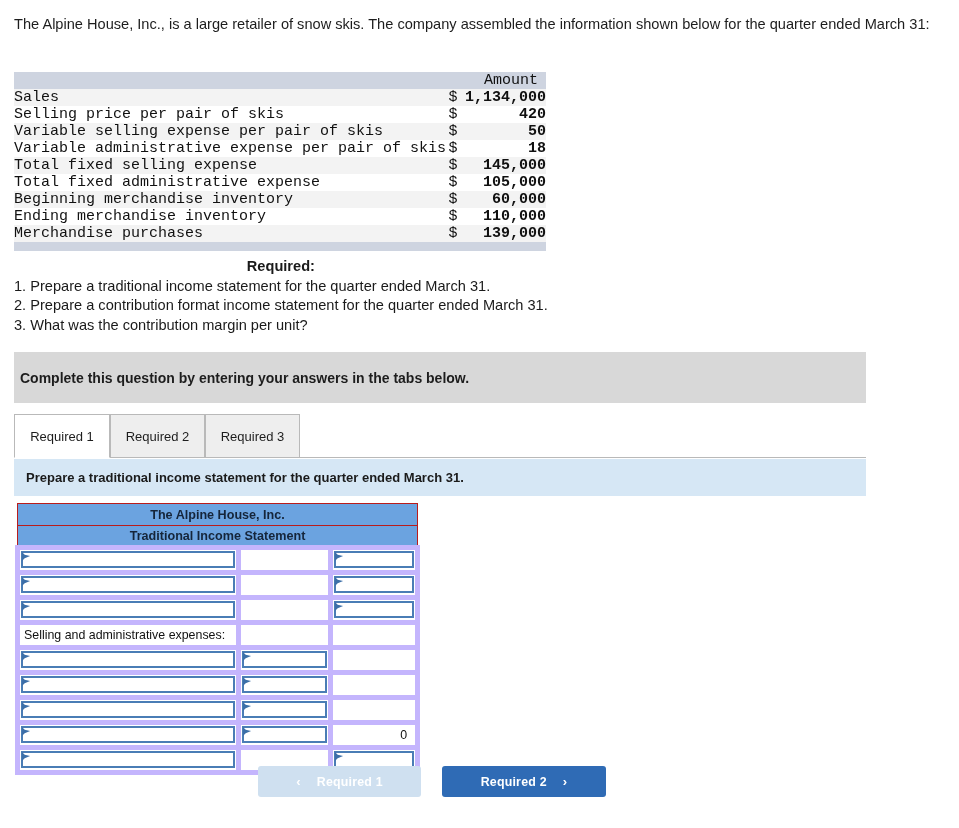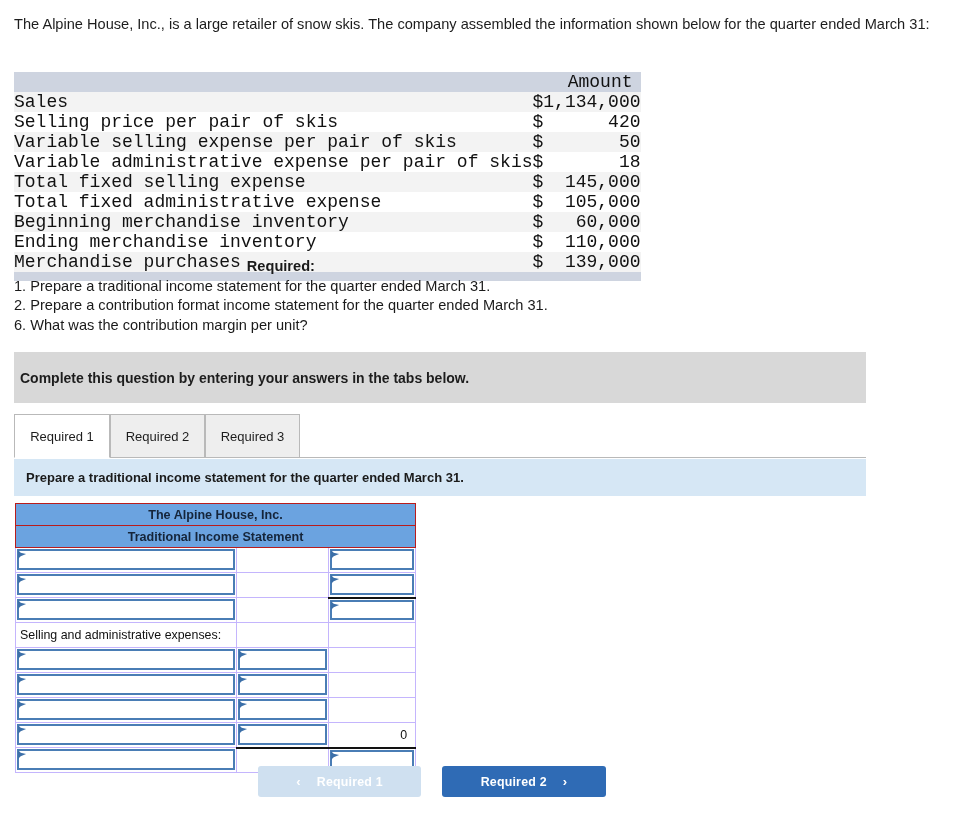--- a/index.html
+++ b/index.html
@@ -22,38 +22,38 @@
     color: #1d1d1d;
   }
 
   
   .fact-table {
     position: absolute;
     left: 14px; top: 72px;
     width: 532px;
     border-collapse: collapse;
     font-family: "Liberation Mono", monospace;
-    font-size: 18px;
+    font-size: 15px;
     color: #111;
   }
   .fact-table th, .fact-table td { padding: 0; }
   .fact-head th {
     background: #ced4e0;
     height: 15px;
     font-weight: normal;
     text-align: right;
     padding-right: 8px;
   }
   .fact-head th.blank { background:#ced4e0; }
   .fact-table tbody tr { height: 15px; }
   .fact-table tbody tr:nth-child(odd) { background: #f3f3f3; }
   .fact-table tbody tr:nth-child(even) { background: #ffffff; }
   .lbl { padding-left: 12px; white-space: nowrap; text-align: left; }
   .cur { width: 16px; text-align: left; }
-  .amt { text-align: right; padding-right: 8px; white-space: nowrap; }
+  .amt { text-align: right; padding-right: 8px; white-space: nowrap; font-weight: bold; }
   .fact-foot td {
     background: #ced4e0;
     height: 9px;
   }
 
   
   .required-block {
     position: absolute;
     left: 14px; top: 257px;
     font-size: 14.6px;
@@ -115,21 +115,21 @@
   }
 
   
   .worksheet {
     position: absolute;
     left: 15px; top: 503px;
     width: 400px;
     border-collapse: collapse;
     table-layout: fixed;
   }
-  .worksheet td { padding: 0; border: 1px solid #c4b5fd; }
+  .worksheet td { padding: 0; border: 5px solid #c4b5fd; }
   .ws-head td {
     background: #6ba3e0;
     height: 22px;
     text-align: center;
     font-size: 12.6px;
     font-weight: bold;
     color: #15253a;
     border: 1px solid #b91c1c;
   }
   .ws-row td { height: 25px; background: #ffffff; }
@@ -258,21 +258,21 @@
         <td></td>
         <td></td>
       </tr>
     </tfoot>
   </table>
 
   <div class="required-block">
     <div class="required-title">Required:</div>
     <div>1. Prepare a traditional income statement for the quarter ended March 31.</div>
     <div>2. Prepare a contribution format income statement for the quarter ended March 31.</div>
-    <div>6. What was the contribution margin per unit?</div>
+    <div>3. What was the contribution margin per unit?</div>
   </div>
 
   <div class="gray-banner">
     <span>Complete this question by entering your answers in the tabs below.</span>
   </div>
 
   <div class="tabstrip">
     <div class="tab active" style="left:0px;width:96px;">
       <span>Required 1</span>
     </div>

